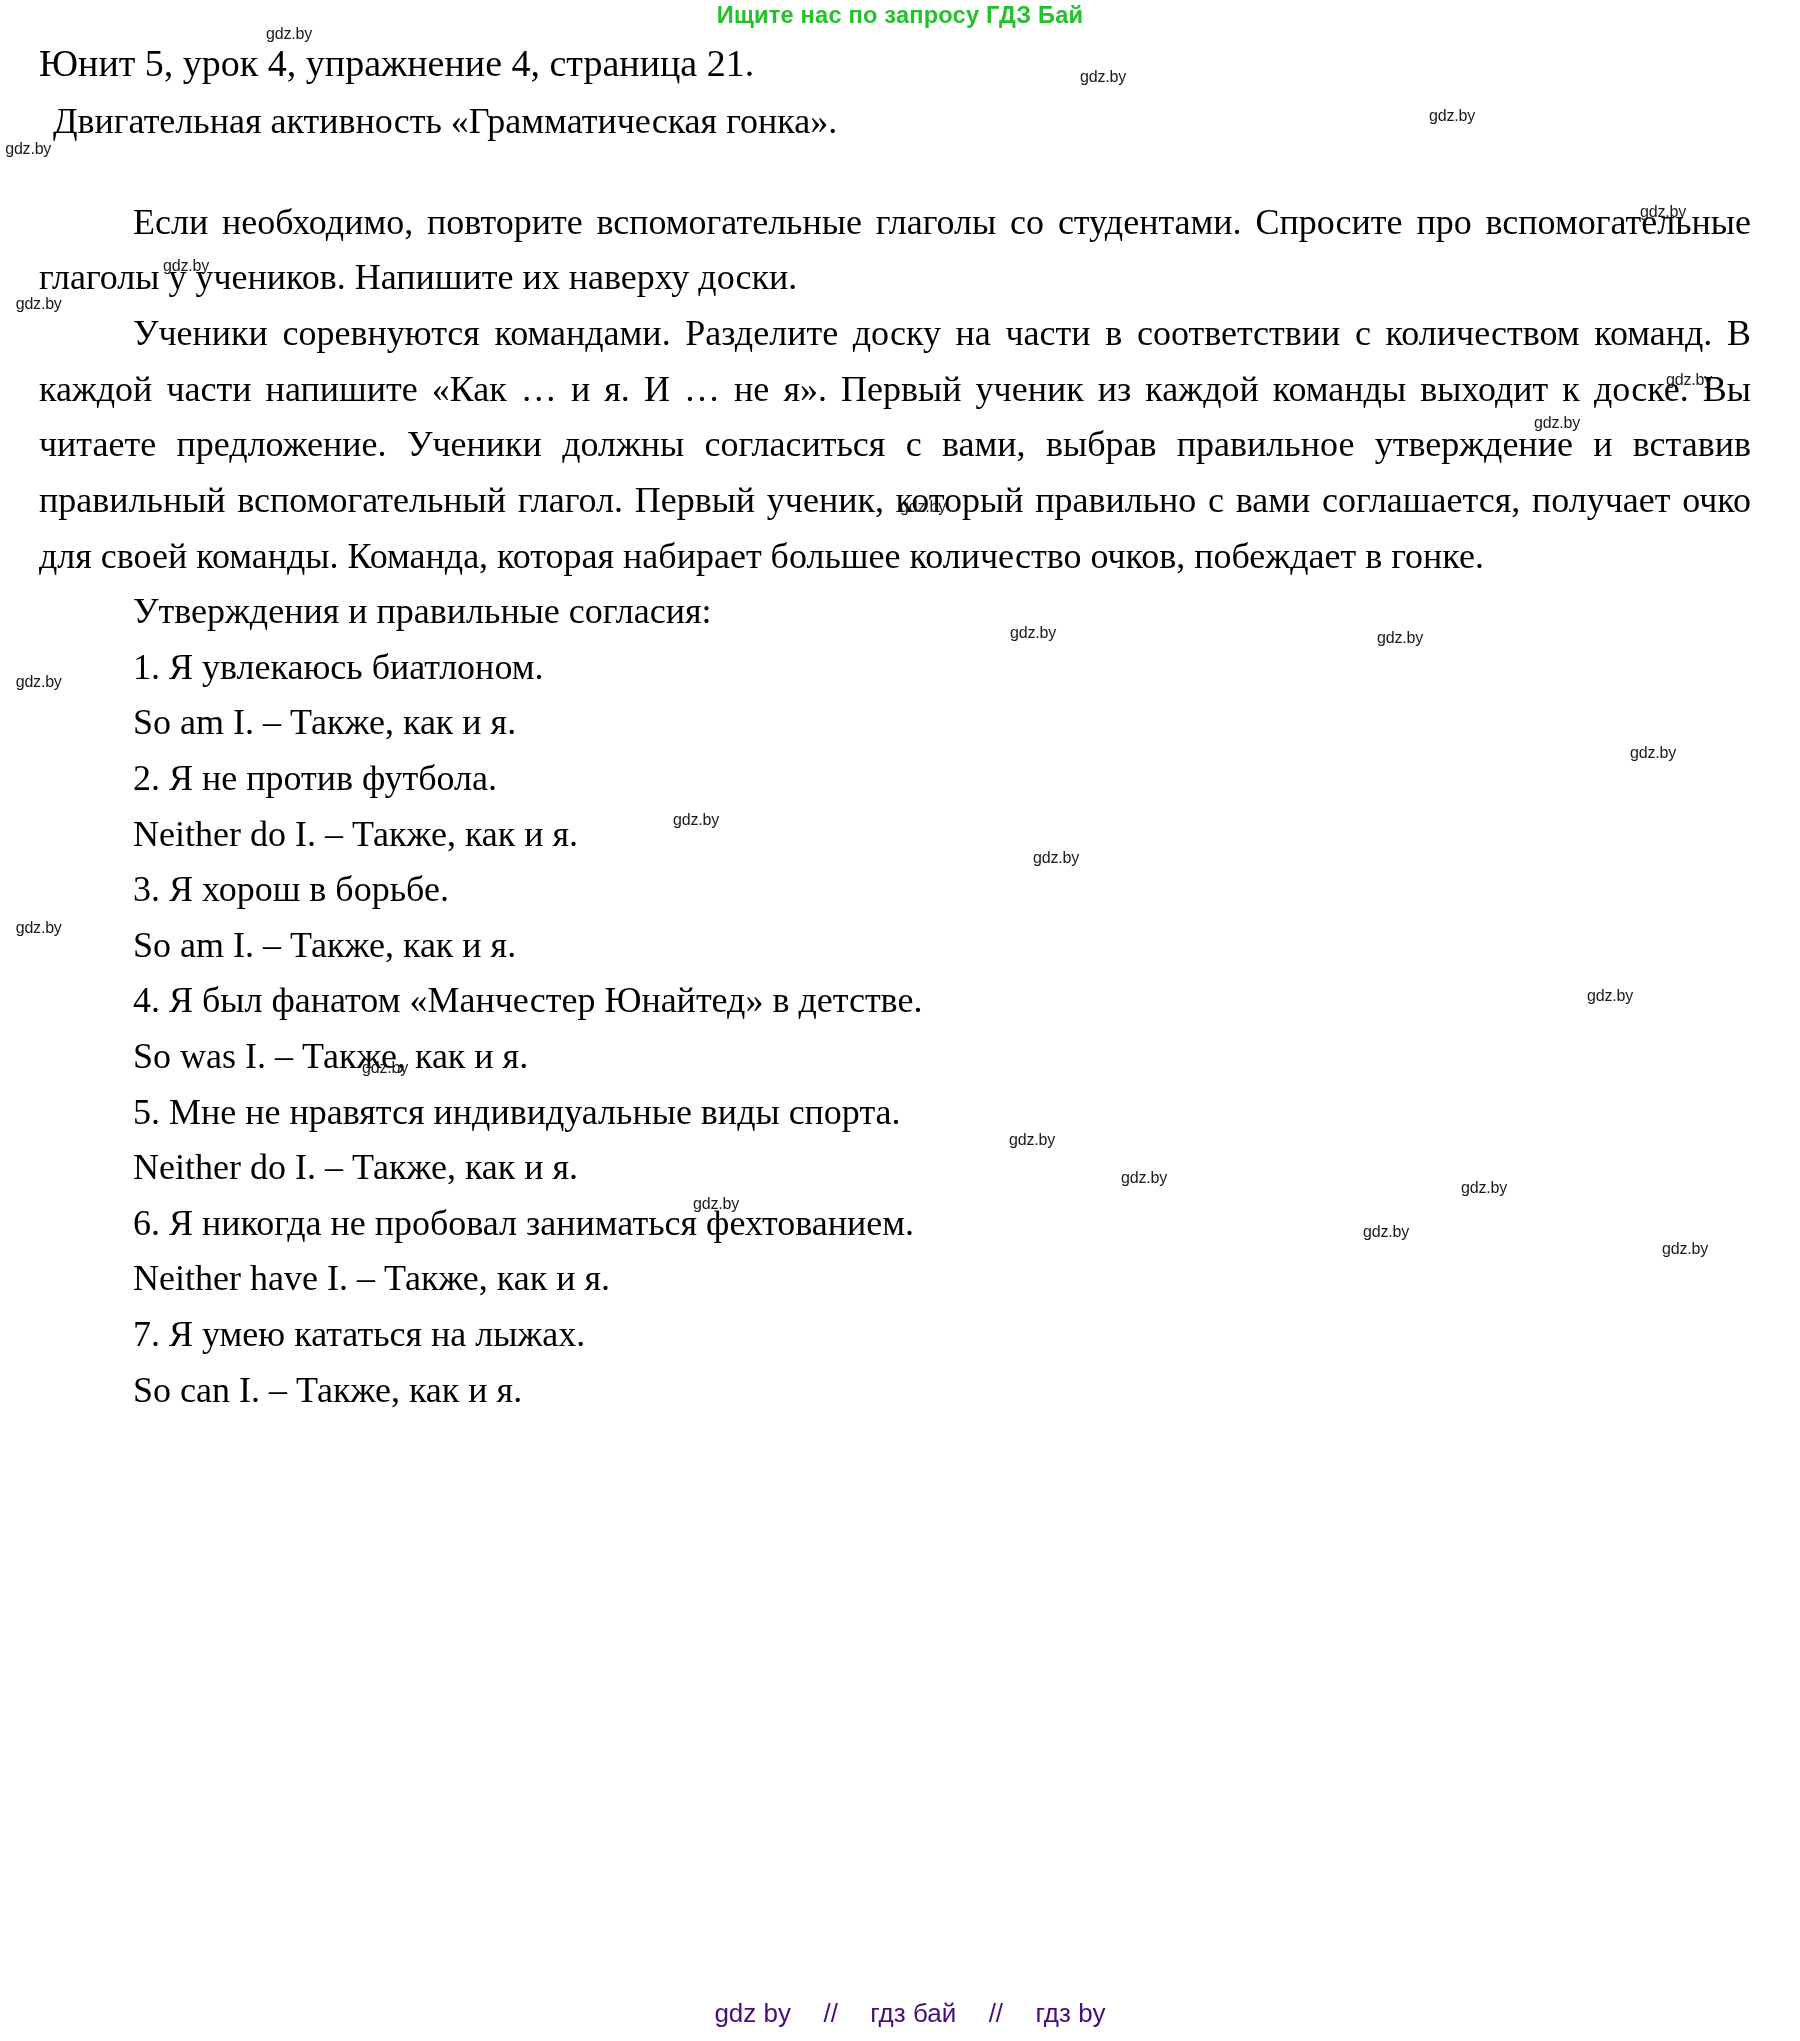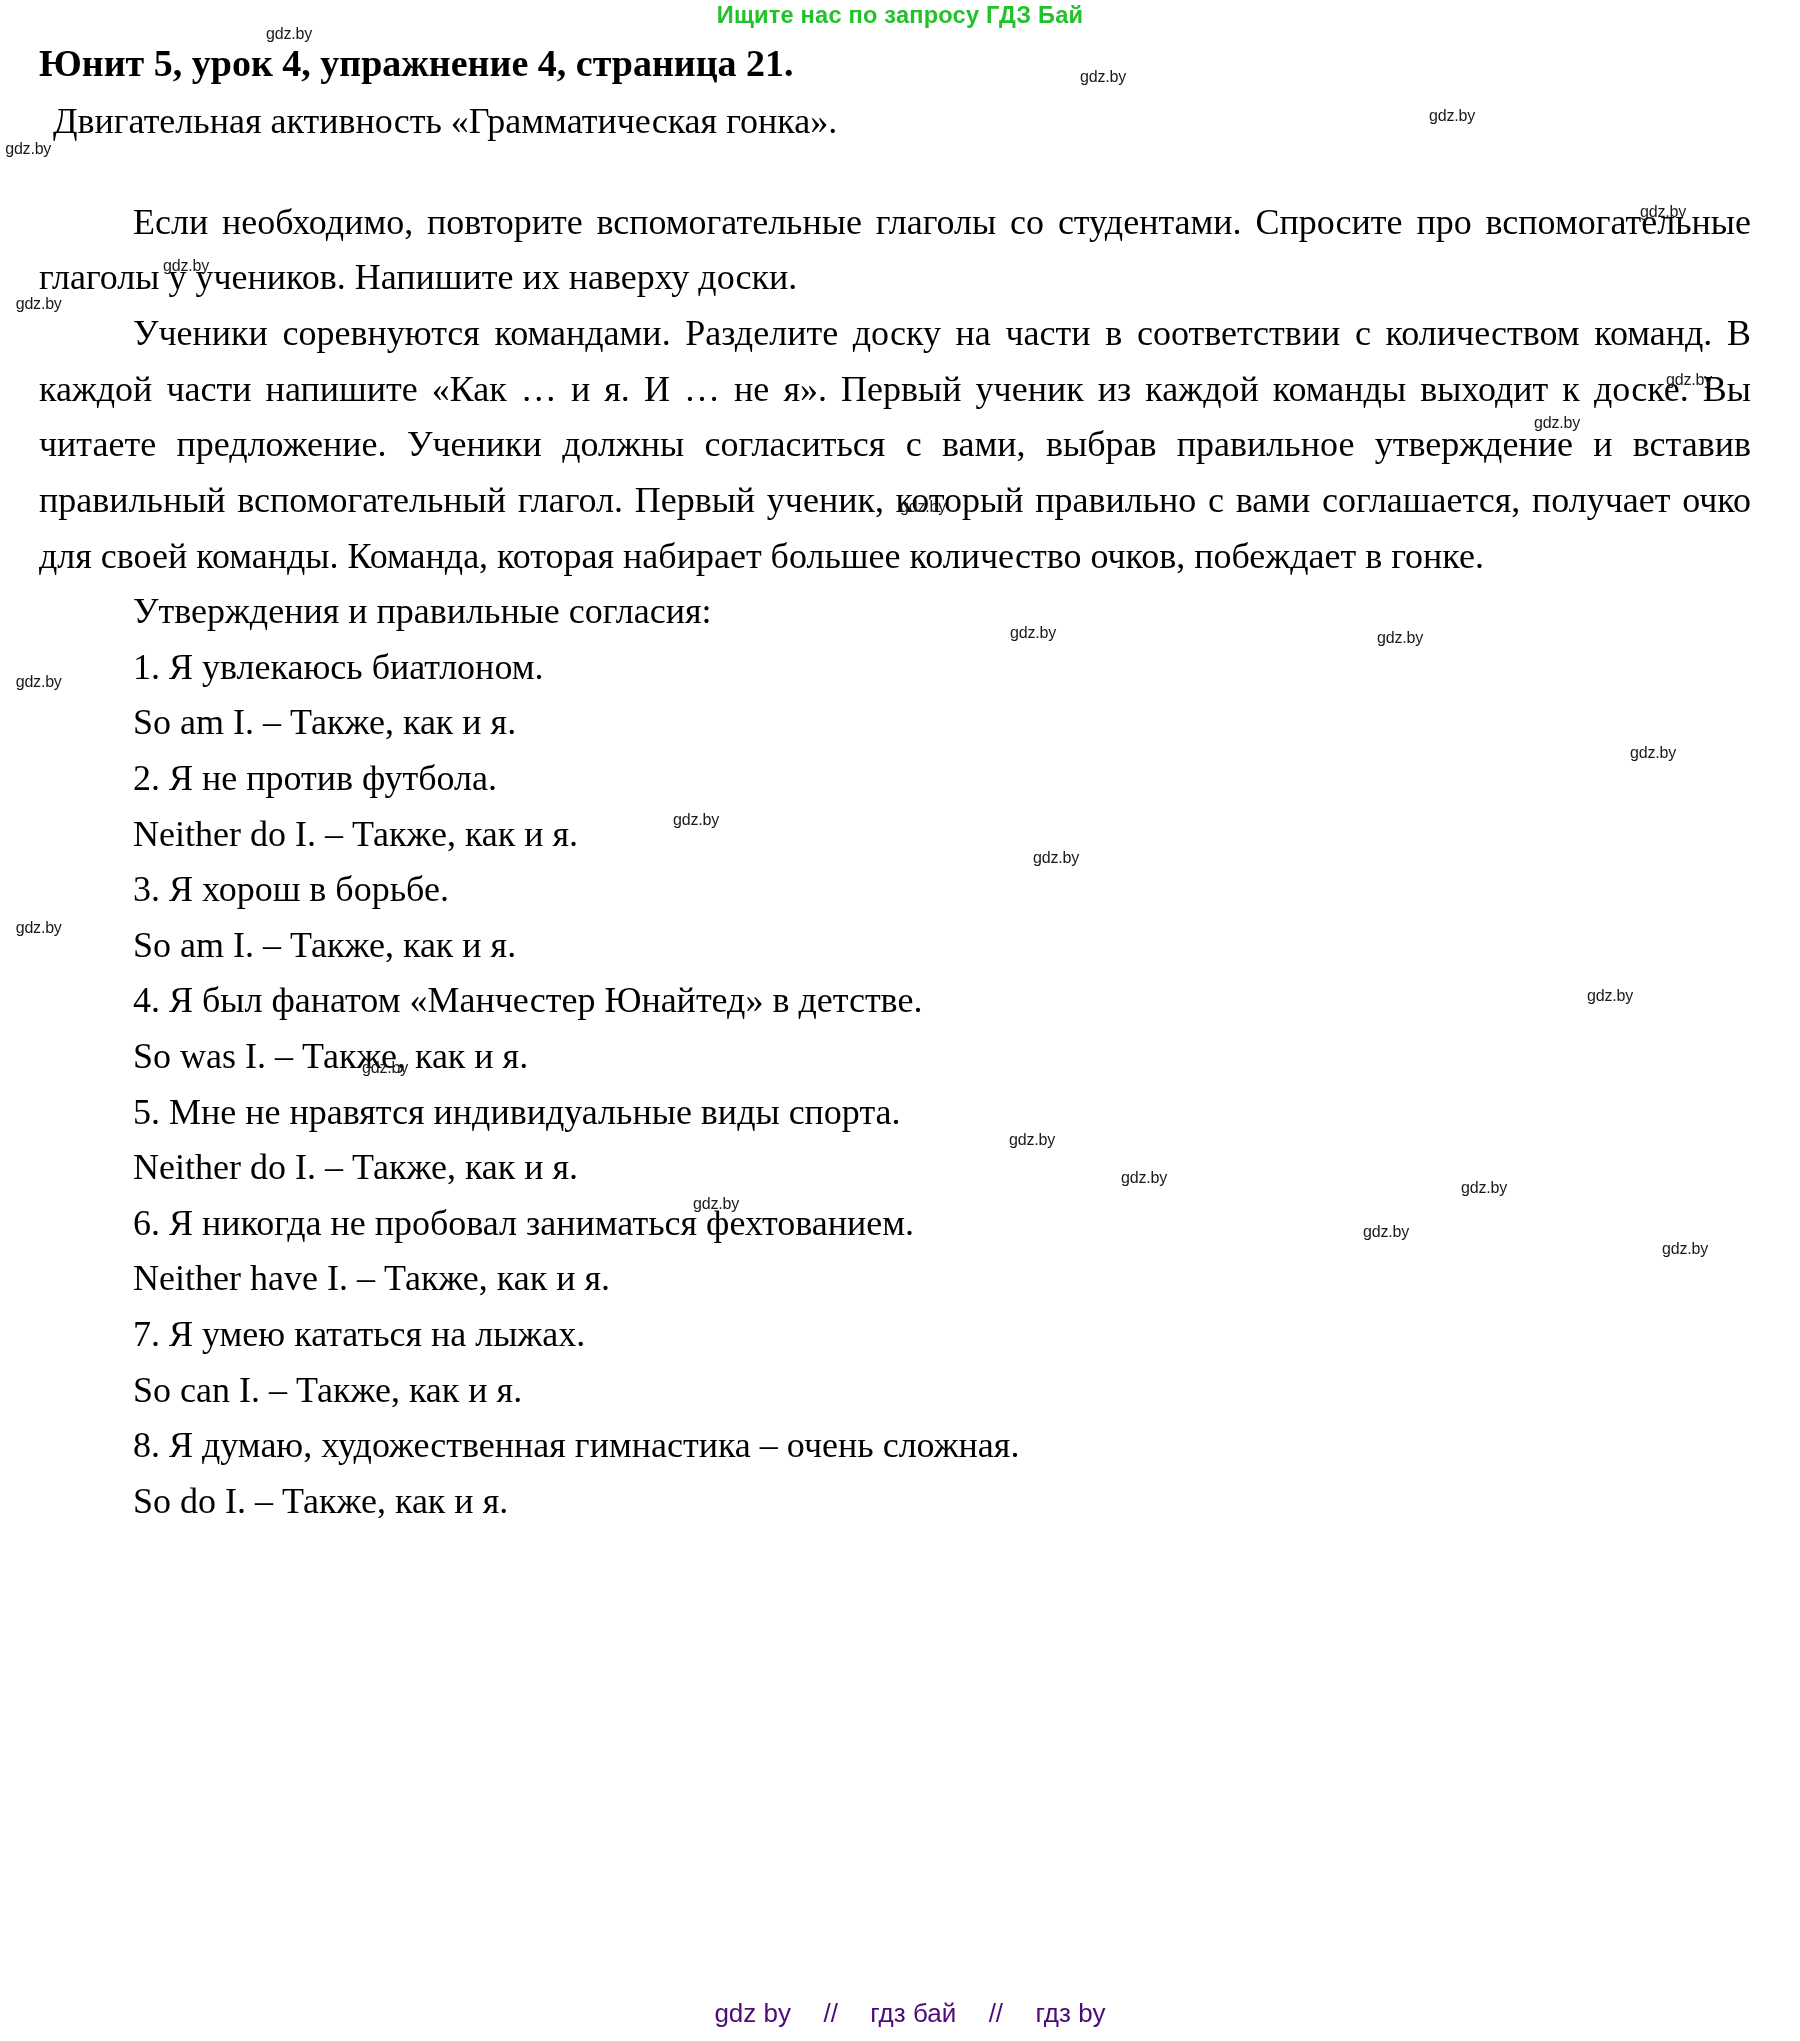--- a/index.html
+++ b/index.html
@@ -51,21 +51,21 @@
   .content {
     position: absolute;
     left: 39px;
     top: 42px;
     width: 1712px;
     z-index: 2;
   }
 
   .doc-title {
     font-size: 38px;
-    font-weight: 700;
+    font-weight: 400;
     line-height: 1.12;
     margin: 0 0 16px 0;
     white-space: nowrap;
   }
   .doc-subtitle {
     font-size: 36px;
     font-weight: 400;
     line-height: 1.12;
     margin: 14px;
     white-space: nowrap;
@@ -187,24 +187,20 @@
           <div class="qa-line">Neither do I. – Также, как и я.</div>
         </li>
         <li>
           <div class="qa-line">6. Я никогда не пробовал заниматься фехтованием.</div>
           <div class="qa-line">Neither have I. – Также, как и я.</div>
         </li>
         <li>
           <div class="qa-line">7. Я умею кататься на лыжах.</div>
           <div class="qa-line">So can I. – Также, как и я.</div>
         </li>
-        <li>
-          <div class="qa-line">8. Я думаю, художественная гимнастика – очень сложная.</div>
-          <div class="qa-line">So do I. – Также, как и я.</div>
-        </li>
       </ol>
 
   </div>
 
   <div class="footer-links" style="color: rgb(75, 11, 122);">
     <span>gdz by</span>
     <span>//</span>
     <span>гдз бай</span>
     <span>//</span>
     <span>гдз by</span>

